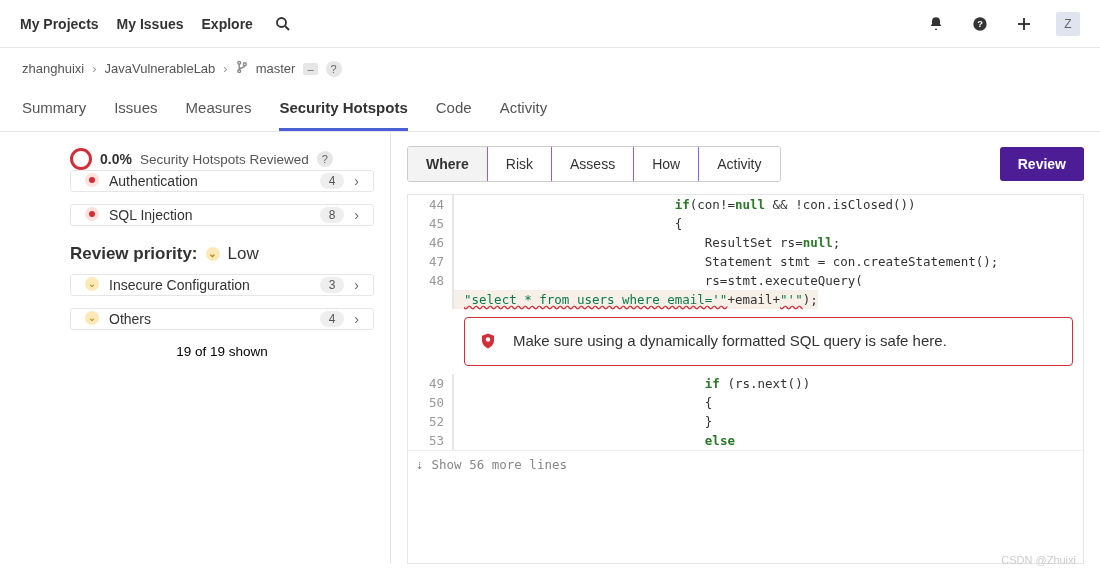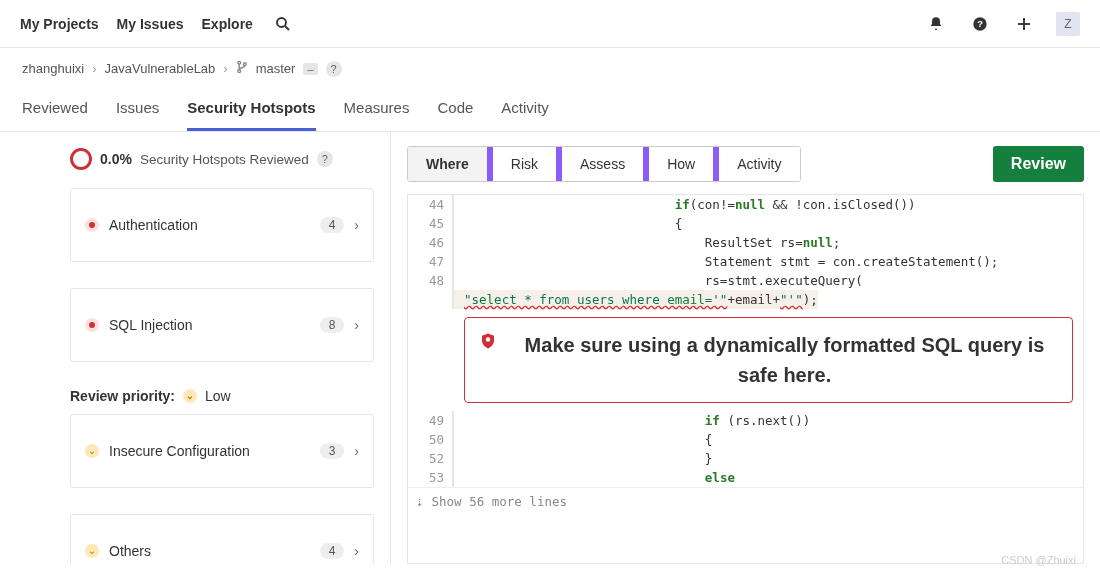--- a/index.html
+++ b/index.html
@@ -15,53 +15,53 @@
 .branch-icon { color: #999; }
 .bc-badge { background: #e6e6e6; padding: 0 4px; border-radius: 2px; font-size: 11px; color: #666; }
 .tabs { display: flex; gap: 28px; padding: 0 22px; border-bottom: 1px solid #e6e6e6; }
 .tab { padding: 10px 0 12px; font-size: 15px; color: #555; cursor: pointer; border-bottom: 3px solid transparent; }
 .tab.active { color: #333; font-weight: 600; border-bottom-color: #4b5fd6; }
 .main { display: flex; height: calc(568px - 48px - 42px - 46px); }
 .sidebar { width: 390px; height: 100%; overflow-y: scroll; padding: 16px 16px 16px 70px; background: #fff; }
 .sidebar::-webkit-scrollbar { width: 10px; }
 .sidebar::-webkit-scrollbar-thumb { background: #bbb; }
 .sidebar::-webkit-scrollbar-track { background: #f0f0f0; }
-.review-line { display: flex; align-items: center; gap: 8px; margin-bottom: 18px; }
+.review-line { display: flex; align-items: center; gap: 8px; }
 .review-circle { width: 22px; height: 22px; border: 3px solid #d02f3a; border-radius: 50%; }
 .review-pct { font-weight: 700; font-size: 14px; }
 .review-txt { font-size: 13.5px; color: #555; }
 .help-q { width: 16px; height: 16px; border-radius: 50%; background: #e6e6e6; color: #666; display: inline-flex; align-items: center; justify-content: center; font-size: 11px; }
-.card { border: 1px solid #e6e6e6; border-radius: 3px; padding: 28px 14px; display: flex; align-items: center; gap: 10px; margin-bottom: 26px; cursor: pointer; }
+.card { border: 1px solid #e6e6e6; border-radius: 3px; padding: 2px 14px; display: flex; align-items: flex-start; gap: 10px; margin-bottom: 12px; cursor: pointer; }
 .bullet-red { width: 14px; height: 14px; border-radius: 50%; background: #fde1dd; display: flex; align-items: center; justify-content: center; }
 .bullet-red::after { content: ""; width: 6px; height: 6px; border-radius: 50%; background: #d02f3a; }
 .bullet-yellow { width: 14px; height: 14px; border-radius: 50%; background: #fde9b8; display: flex; align-items: center; justify-content: center; }
 .bullet-yellow::after { content: "⌄"; font-size: 10px; color: #b58100; line-height: 1; }
 .card-title { font-size: 14px; color: #333; flex: 1; }
 .count-badge { background: #eee; border-radius: 10px; padding: 1px 9px; font-size: 12px; color: #555; }
 .chev { color: #666; font-size: 14px; }
-.section-label { font-size: 14px; color: #333; font-weight: 600; margin: 18px 0 10px; display: flex; align-items: center; gap: 8px; }
+.section-label { font-size: 17px; color: #333; font-weight: 600; margin: 18px 0 10px; display: flex; align-items: center; gap: 8px; }
 .shown-txt { text-align: center; color: #000000; margin-top: 14px; font-size: 13.5px; }
 .vsep { width: 1px; background: #e6e6e6; }
 .detail { flex: 1; padding: 14px 16px 0 16px; display: flex; flex-direction: column; height: 100%; }
 .detail-top { display: flex; align-items: center; margin-bottom: 12px; }
 .subtabs { display: flex; border: 1px solid #ccc; border-radius: 3px; overflow: hidden; }
-.subtab { padding: 9px 18px; font-size: 14px; border-right: 6px solid #8b5cf6; cursor: pointer; background: #fff; }
+.subtab { padding: 9px 18px; font-size: 14px; border-right: 1px solid #8b5cf6; cursor: pointer; background: #fff; }
 .subtab:last-child { border-right: none; }
 .subtab.active { background: #f3f3f3; font-weight: 600; }
-.review-btn { margin-left: auto; background: #15803d; color: #fff; border: none; padding: 9px 18px; border-radius: 3px; font-size: 16px; font-weight: 600; cursor: pointer; }
+.review-btn { margin-left: auto; background: #4c1d95; color: #fff; border: none; padding: 9px 18px; border-radius: 3px; font-size: 14px; font-weight: 600; cursor: pointer; }
 .code-area { flex: 1; border: 1px solid #e6e6e6; overflow: auto; font-family: Consolas, Monaco, monospace; font-size: 12.5px; }
 .code-row { display: flex; }
 .lineno { width: 44px; text-align: right; color: #999; padding: 2px 8px 2px 0; user-select: none; flex-shrink: 0; }
 .gutter { width: 2px; background: #e6e6e6; flex-shrink: 0; }
 .code-txt { padding: 2px 0 2px 10px; white-space: pre; }
 .kw { color: #2a7a2a; font-weight: 600; }
 .str { color: #0a7a4a; }
 .hl-row .code-txt { background: #f7f0e8; }
 .hl-row .str { text-decoration: underline wavy #d02f3a; }
-.issue-box { margin: 8px 10px 8px 56px; border: 1px solid #d02f3a; border-radius: 4px; padding: 12px 16px 12px 48px; position: relative; font-family: -apple-system, sans-serif; font-size: 20px; line-height: 1.5; font-weight: 700; color: #333; text-align: center; }
+.issue-box { margin: 8px 10px 8px 56px; border: 1px solid #d02f3a; border-radius: 4px; padding: 12px 16px 12px 48px; position: relative; font-family: -apple-system, sans-serif; font-size: 15px; line-height: 1.5; font-weight: 400; color: #333; }
 .issue-ico { position: absolute; left: 14px; top: 14px; width: 18px; height: 18px; }
 .more-line { display: flex; align-items: center; gap: 8px; padding: 6px 8px; color: #888; font-family: Consolas, monospace; font-size: 12.5px; border-top: 1px solid #eee; }
 .watermark { position: fixed; bottom: 2px; right: 24px; font-size: 11px; color: #ccc; }
 </style>
 </head>
 <body>
 
 <div class="topbar">
   <div class="topbar-left">
     <span class="topbar-item">My Projects</span>
@@ -108,24 +108,24 @@
         <circle cx="12" cy="6" r="2"></circle>
         <path d="M4 6v8M12 8c0 4-8 2-8 6"></path>
       </svg>
   </span>
   <span>master</span>
   <span class="bc-badge">–</span>
   <span class="help-q">?</span>
 </div>
 
 <div class="tabs">
-  <div class="tab">Reviewed</div>
+  <div class="tab">Summary</div>
   <div class="tab">Issues</div>
+  <div class="tab">Measures</div>
   <div class="tab active">Security Hotspots</div>
-  <div class="tab">Measures</div>
   <div class="tab">Code</div>
   <div class="tab">Activity</div>
 </div>
 
 <div class="main">
   <div class="sidebar">
     <div class="review-line">
       <div class="review-circle"></div>
       <span class="review-pct">0.0%</span>
       <span class="review-txt">Security Hotspots Reviewed</span>

